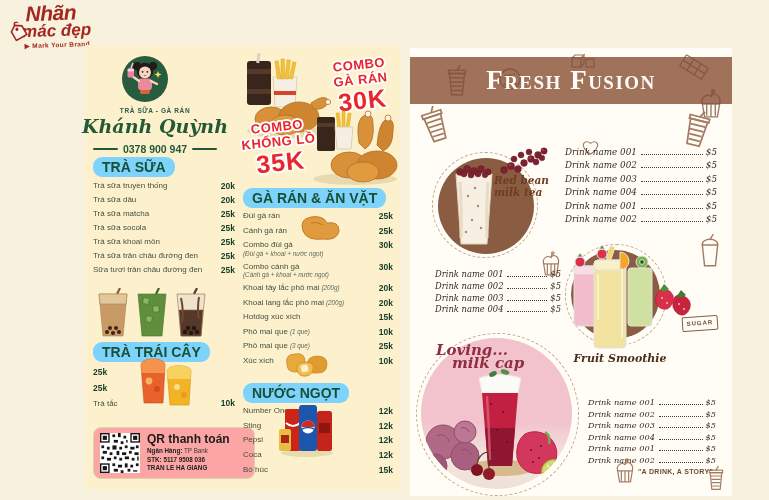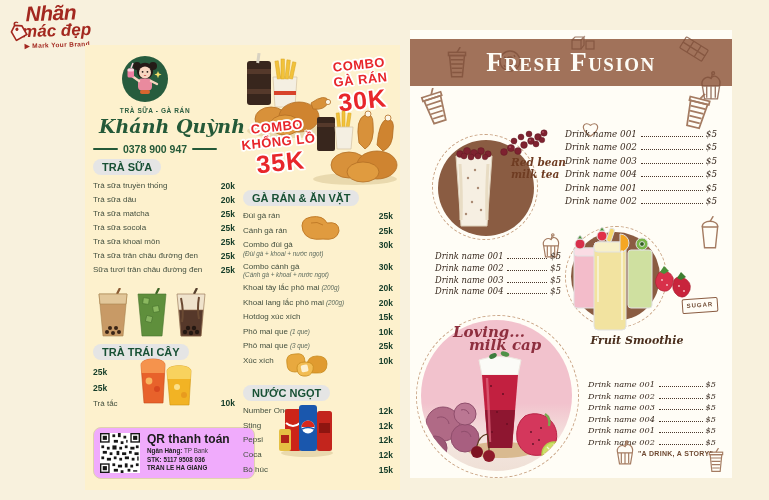--- a/index.html
+++ b/index.html
@@ -17,52 +17,52 @@
   
   .menu-left{position:absolute;left:85px;top:45px;width:315px;height:445px;background:#fdf1cd;}
   .logo-circle{position:absolute;left:37px;top:11px;width:46px;height:46px;border-radius:50%;background:#275c3e;}
   .subtitle{position:absolute;left:0;top:62px;width:140px;text-align:center;font-size:6.5px;font-weight:700;
     color:#2b5d40;letter-spacing:.6px;}
   .kq-title{position:absolute;left:-8px;top:70px;width:156px;text-align:center;
     font:italic 700 19px "DejaVu Serif",serif;color:#245938;}
   .phone{position:absolute;left:8px;top:98px;width:124px;display:flex;align-items:center;gap:5px;
     font-size:10.5px;font-weight:800;color:#245938;}
   .phone::before,.phone::after{content:"";flex:1;height:2px;background:#245938;border-radius:2px;}
-  .badge{display:inline-block;background:#e5e5e5;color:#175034;font-weight:800;font-size:11px;
+  .badge{display:inline-block;background:#7dd3fc;color:#175034;font-weight:800;font-size:14px;
     padding:2px 9px;border-radius:9px;white-space:nowrap;}
   .items{position:absolute;width:142px;}
   .row{display:flex;flex-wrap:wrap;align-items:center;line-height:14px;}
   .iname{flex:1;font-size:8px;color:#44503f;font-weight:500;white-space:nowrap;}
   .inote{font-style:italic;font-size:6.3px;color:#5d6b5d;margin-left:2px;font-weight:400;}
   .iprice{font-size:8.5px;font-weight:800;color:#143c28;}
   .isub{width:100%;font-style:italic;font-size:6.3px;color:#5d6b5d;line-height:8px;margin-top:-3px;margin-bottom:2px;}
   .chx .row{line-height:14.5px;}
-  .qrbox{position:absolute;left:8px;top:382px;width:160px;height:50px;background:#f0abfc;
+  .qrbox{position:absolute;left:8px;top:382px;width:160px;height:50px;background:#fca5a5;
     border:1px solid #e0d2ae;border-radius:8px;}
   .qrbox svg{position:absolute;left:6px;top:5px;}
   .qrtext{position:absolute;left:53px;top:4px;width:104px;color:#2a2a2a;}
   .qrtitle{font-size:12px;font-weight:800;color:#1c1c1c;line-height:15px;}
   .qline{font-size:6.3px;line-height:8.5px;color:#3a3a3a;}
   .qline b{color:#222;}
   .combo-text{position:absolute;text-align:center;color:#e8262b;font-weight:900;transform:rotate(-6deg);
     text-shadow:-1.4px -1.4px 0 #fff,1.4px -1.4px 0 #fff,-1.4px 1.4px 0 #fff,1.4px 1.4px 0 #fff,0 1.8px 0 #fff,0 -1.8px 0 #fff,1.8px 0 0 #fff,-1.8px 0 0 #fff;}
   .combo-text .cl{font-size:13px;line-height:15px;letter-spacing:.5px;}
   .combo-text .cp{font-size:25px;line-height:26px;letter-spacing:1px;}
 
   
-  .menu-right{position:absolute;left:410px;top:30px;width:322px;height:448px;background:#fffdf6;}
+  .menu-right{position:absolute;left:410px;top:48px;width:322px;height:448px;background:#fffdf6;}
   .band{position:absolute;left:0;top:9px;width:322px;height:47px;background:#a1725a;}
   .band-title{position:absolute;left:0;top:0;width:322px;line-height:47px;text-align:center;
     font-variant:small-caps;font-weight:800;font-size:27px;letter-spacing:1.5px;color:#fdfcf6;
     font-family:"Liberation Serif",serif;}
   .doodle{color:#9b6e52;opacity:.9;}
   .band .doodle{color:#7d4e39;opacity:.75;}
   .dashed-circle{position:absolute;border:1.5px dashed #c9a485;border-radius:50%;}
   .solid-circle{position:absolute;border-radius:50%;background:#8a5c42;}
-  .script{font-family:"DejaVu Serif",serif;font-style:italic;font-weight:700;margin-left:17px;}
+  .script{font-family:"DejaVu Serif",serif;font-style:italic;font-weight:700;}
   .lbl-redbean{position:absolute;left:84px;top:126px;width:58px;
     font-size:10.5px;line-height:12px;color:#6f3c22;}
   .lbl-smoothie{position:absolute;left:158px;top:304px;width:104px;text-align:center;
     font-size:11px;color:#4a2e1d;}
   .lbl-loving{position:absolute;left:26px;top:296px;font-size:15px;line-height:13px;color:#8e2f3f;z-index:5;}
   .lbl-loving .ind{margin-left:16px;}
   .dlist{position:absolute;}
   .drow{display:flex;align-items:baseline;font-family:"DejaVu Serif",serif;font-style:italic;
     color:#3a2b20;}
   .dname{white-space:nowrap;}

